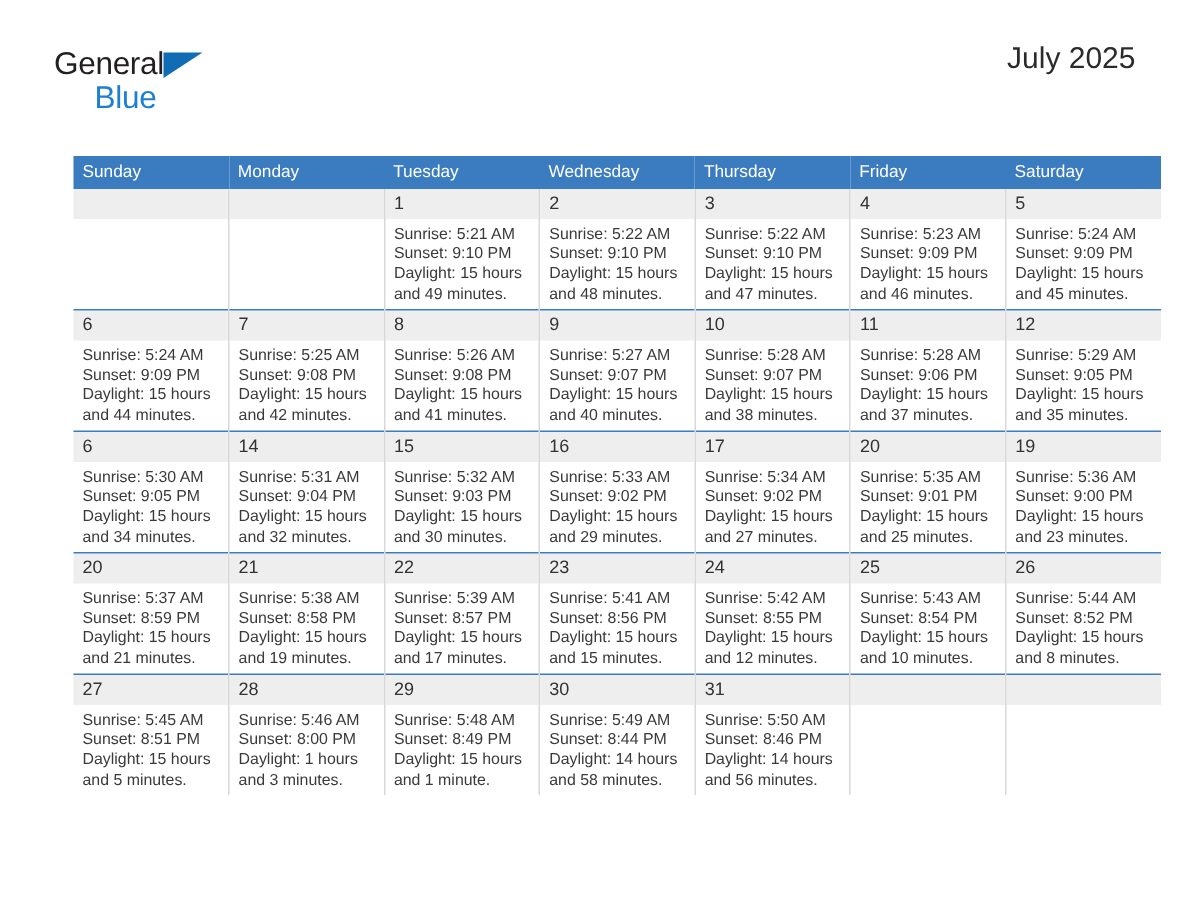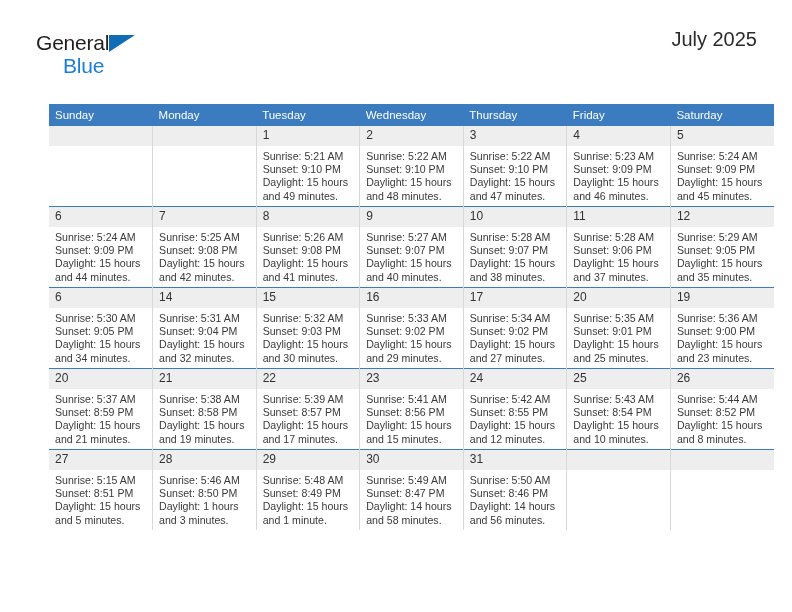--- a/index.html
+++ b/index.html
@@ -401,46 +401,46 @@
               <div>Sunrise: 5:44 AM</div>
               <div>Sunset: 8:52 PM</div>
               <div class="wrap">Daylight: 15 hours and 8 minutes.</div>
             </div>
           </td>
         </tr>
         <tr>
           <td>
             <div class="daynum">27</div>
             <div class="info">
-              <div>Sunrise: 5:15 AM</div>
+              <div>Sunrise: 5:45 AM</div>
               <div>Sunset: 8:51 PM</div>
               <div class="wrap">Daylight: 15 hours and 5 minutes.</div>
             </div>
           </td>
           <td>
             <div class="daynum">28</div>
             <div class="info">
               <div>Sunrise: 5:46 AM</div>
-              <div>Sunset: 8:50 PM</div>
+              <div>Sunset: 8:00 PM</div>
               <div class="wrap">Daylight: 1 hours and 3 minutes.</div>
             </div>
           </td>
           <td>
             <div class="daynum">29</div>
             <div class="info">
               <div>Sunrise: 5:48 AM</div>
               <div>Sunset: 8:49 PM</div>
               <div class="wrap">Daylight: 15 hours and 1 minute.</div>
             </div>
           </td>
           <td>
             <div class="daynum">30</div>
             <div class="info">
               <div>Sunrise: 5:49 AM</div>
-              <div>Sunset: 8:47 PM</div>
+              <div>Sunset: 8:44 PM</div>
               <div class="wrap">Daylight: 14 hours and 58 minutes.</div>
             </div>
           </td>
           <td>
             <div class="daynum">31</div>
             <div class="info">
               <div>Sunrise: 5:50 AM</div>
               <div>Sunset: 8:46 PM</div>
               <div class="wrap">Daylight: 14 hours and 56 minutes.</div>
             </div>

